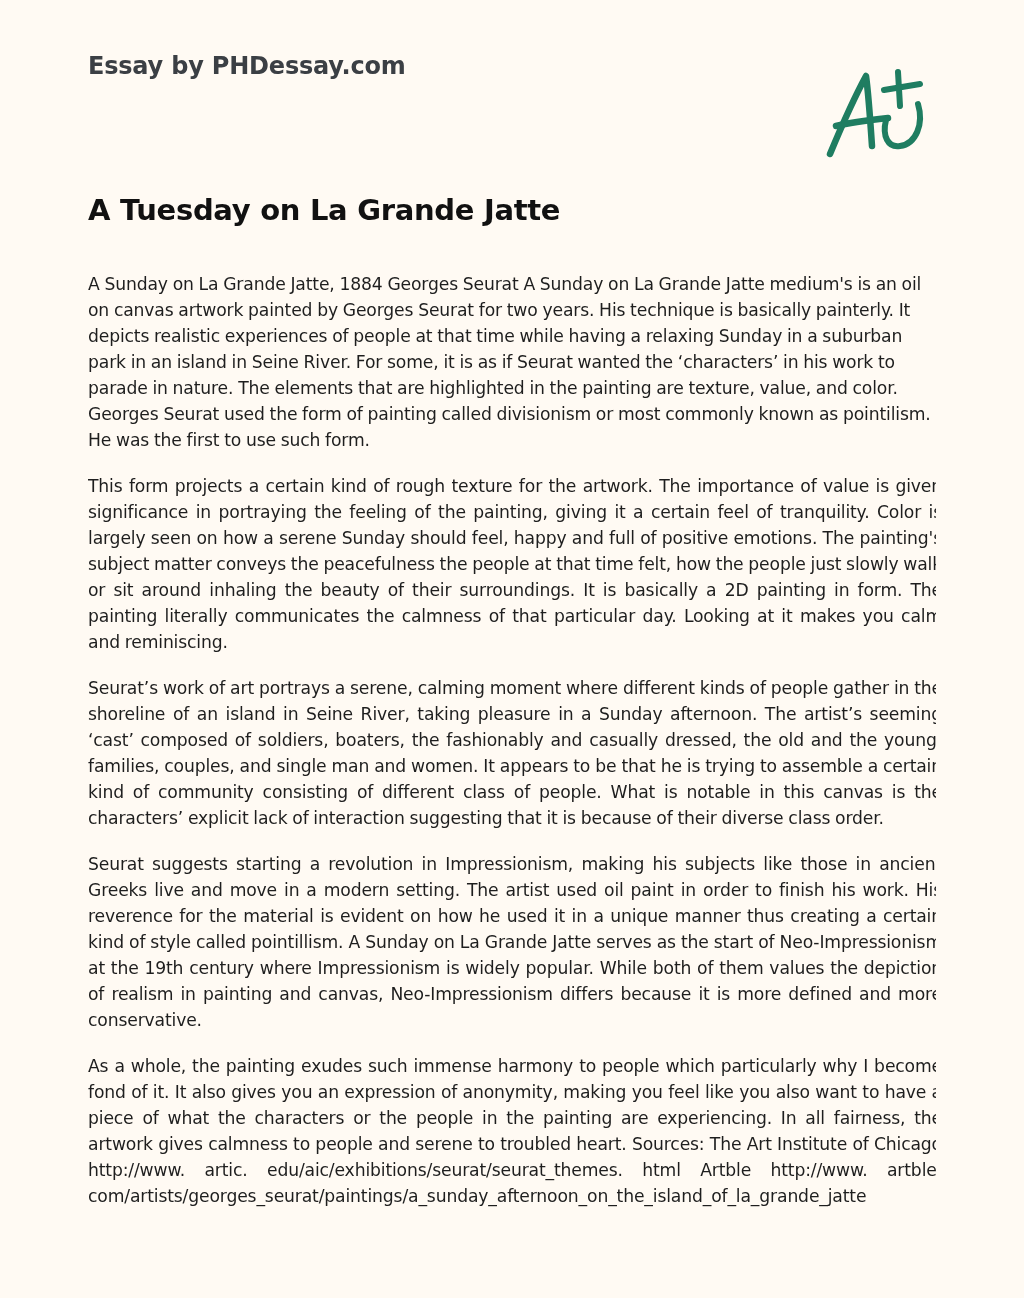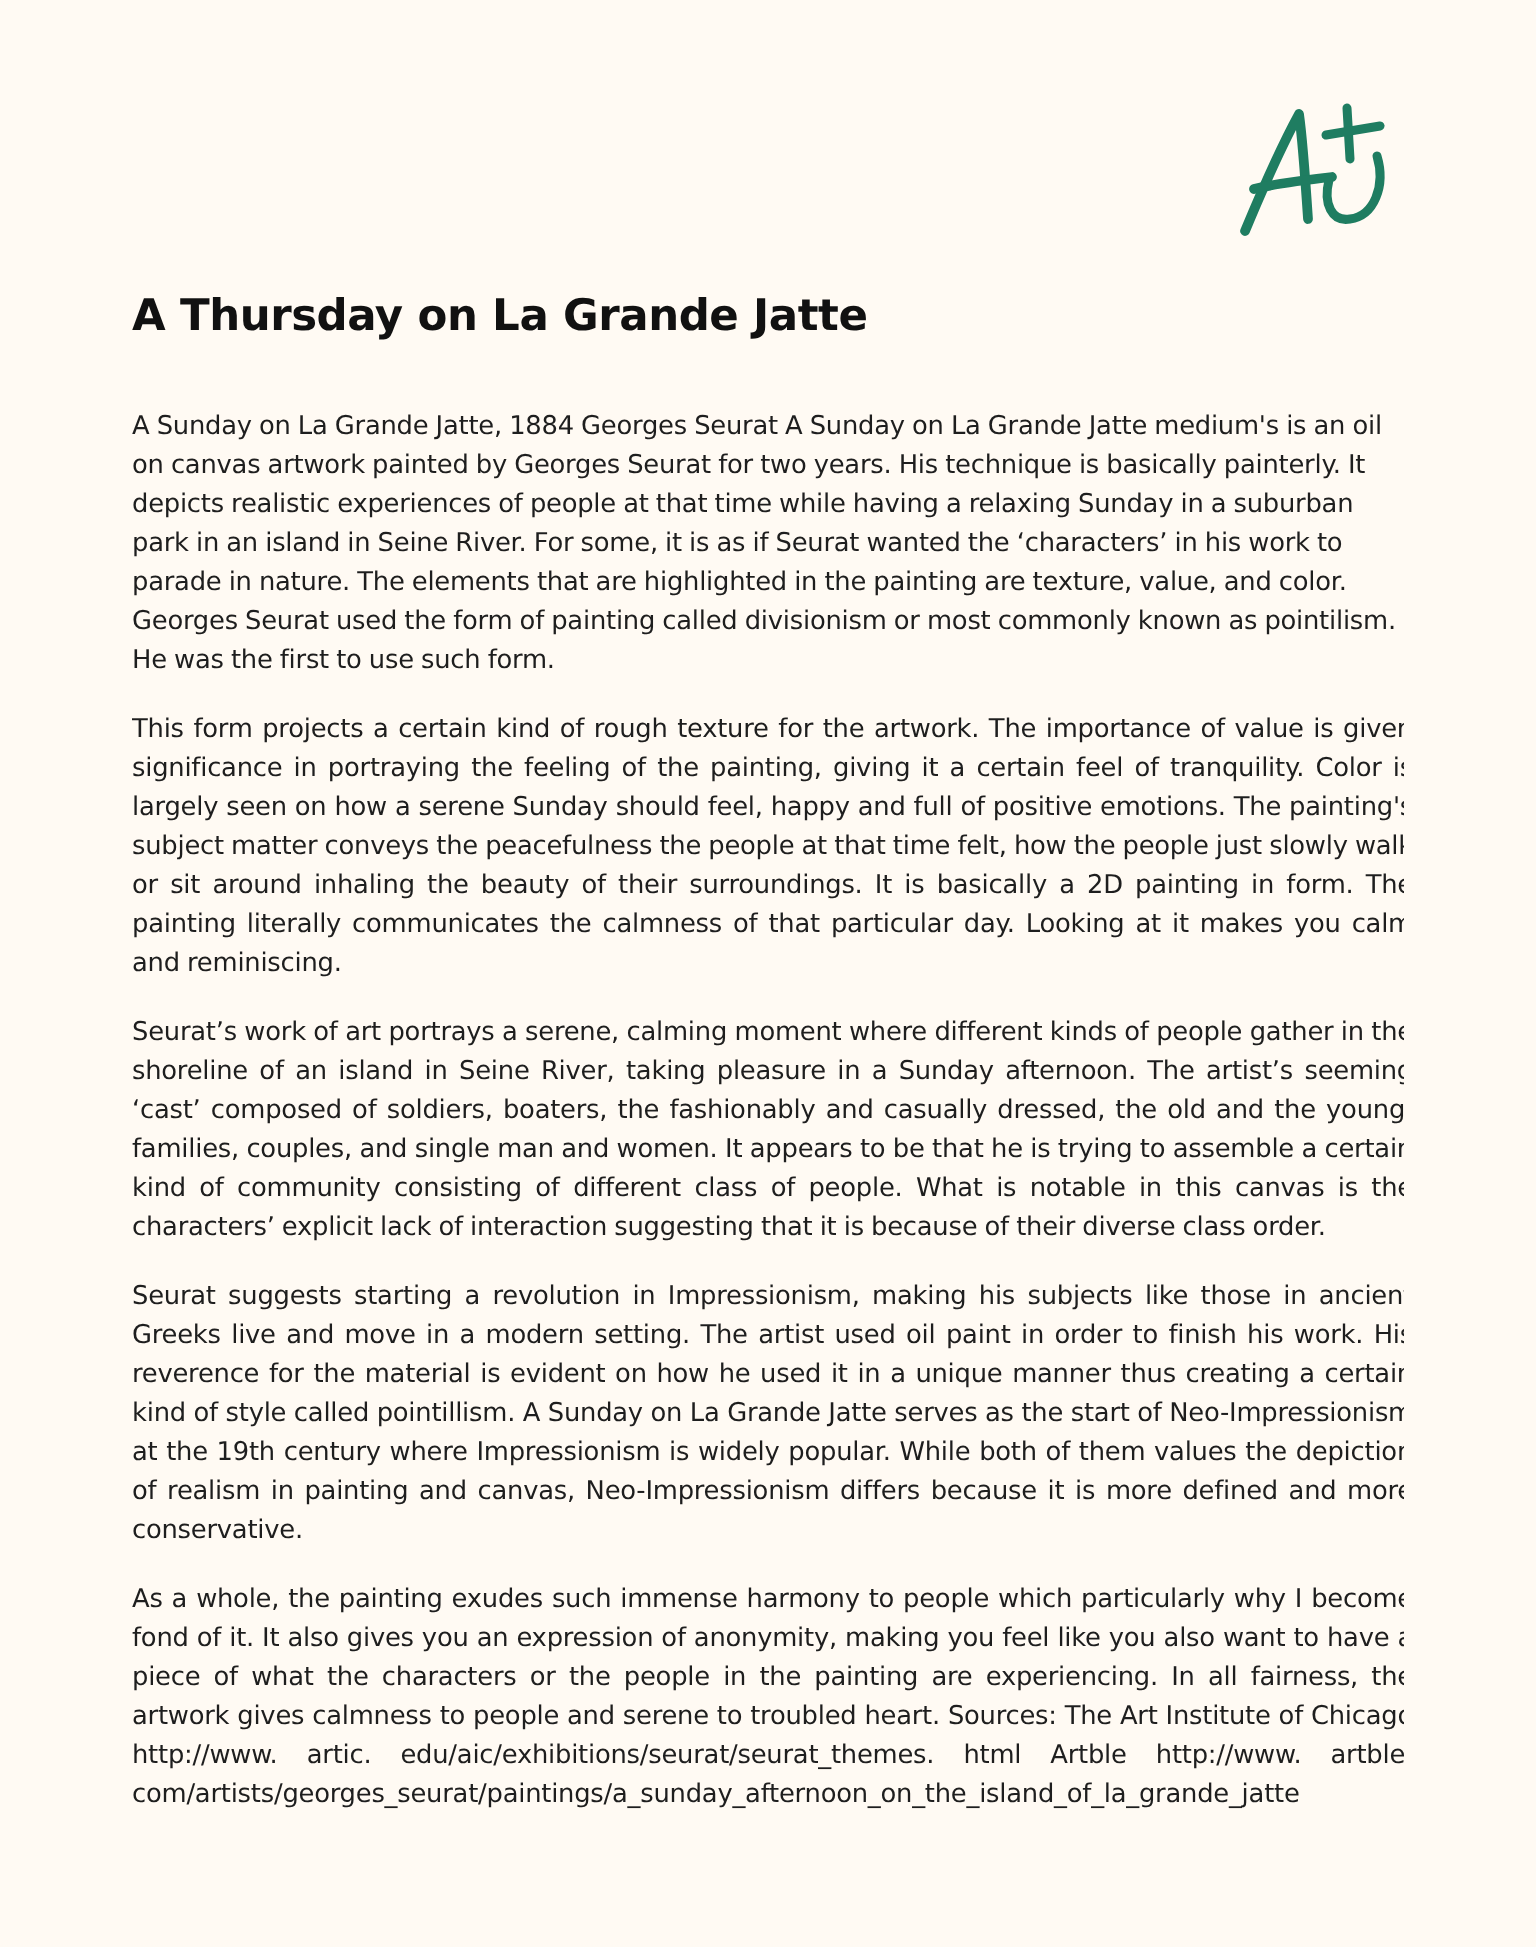--- a/index.html
+++ b/index.html
@@ -79,35 +79,36 @@
       word-spacing: -0.5px;
     }
     .content p.left {
       text-align: left;
     }
   </style>
 </head>
 <body>
 
 <div class="header">
+  <div class="brand">Essay by PHDessay.com</div>
 </div>
 
 <div class="logo">
   <svg width="116" height="100" viewBox="0 0 116 100">
     <g fill="none" stroke="#1f7d61" stroke-linecap="round" stroke-linejoin="round">
       <path d="M10 92 C 20 68, 34 36, 46 14 C 48 28, 50 54, 52 84" stroke-width="6.5"></path>
       <path d="M16 64 C 32 60, 50 58, 68 56" stroke-width="6.5"></path>
       <path d="M78 10 L 80 44" stroke-width="6"></path>
       <path d="M64 28 C 76 26, 88 24, 100 22" stroke-width="6"></path>
       <path d="M66 58 C 62 74, 68 86, 80 84 C 96 82, 104 62, 98 42" stroke-width="6"></path>
     </g>
   </svg>
 </div>
 
-<h1 class="title">A Thursday on La Grande Jatte</h1>
+<h1 class="title">A Tuesday on La Grande Jatte</h1>
 
 <div class="content">
   <div class="content-inner">
     <p class="left">A Sunday on La Grande Jatte, 1884 Georges Seurat A Sunday on La Grande Jatte medium's is an oil on canvas artwork painted by Georges Seurat for two years. His technique is basically painterly. It depicts realistic experiences of people at that time while having a relaxing Sunday in a suburban park in an island in Seine River. For some, it is as if Seurat wanted the ‘characters’ in his work to parade in nature. The elements that are highlighted in the painting are texture, value, and color. Georges Seurat used the form of painting called divisionism or most commonly known as pointilism. He was the first to use such form.</p>
     <p>This form projects a certain kind of rough texture for the artwork. The importance of value is given significance in portraying the feeling of the painting, giving it a certain feel of tranquility. Color is largely seen on how a serene Sunday should feel, happy and full of positive emotions. The painting's subject matter conveys the peacefulness the people at that time felt, how the people just slowly walk or sit around inhaling the beauty of their surroundings. It is basically a 2D painting in form. The painting literally communicates the calmness of that particular day. Looking at it makes you calm and reminiscing.</p>
     <p>Seurat’s work of art portrays a serene, calming moment where different kinds of people gather in the shoreline of an island in Seine River, taking pleasure in a Sunday afternoon. The artist’s seeming ‘cast’ composed of soldiers, boaters, the fashionably and casually dressed, the old and the young, families, couples, and single man and women. It appears to be that he is trying to assemble a certain kind of community consisting of different class of people. What is notable in this canvas is the characters’ explicit lack of interaction suggesting that it is because of their diverse class order.</p>
     <p>Seurat suggests starting a revolution in Impressionism, making his subjects like those in ancient Greeks live and move in a modern setting. The artist used oil paint in order to finish his work. His reverence for the material is evident on how he used it in a unique manner thus creating a certain kind of style called pointillism. A Sunday on La Grande Jatte serves as the start of Neo-Impressionism at the 19th century where Impressionism is widely popular. While both of them values the depiction of realism in painting and canvas, Neo-Impressionism differs because it is more defined and more conservative.</p>
     <p>As a whole, the painting exudes such immense harmony to people which particularly why I become fond of it. It also gives you an expression of anonymity, making you feel like you also want to have a piece of what the characters or the people in the painting are experiencing. In all fairness, the artwork gives calmness to people and serene to troubled heart. Sources: The Art Institute of Chicago http://www. artic. edu/aic/exhibitions/seurat/seurat_themes. html Artble http://www. artble. com/artists/georges_seurat/paintings/a_sunday_afternoon_on_the_island_of_la_grande_jatte</p>
   </div>
 </div>

